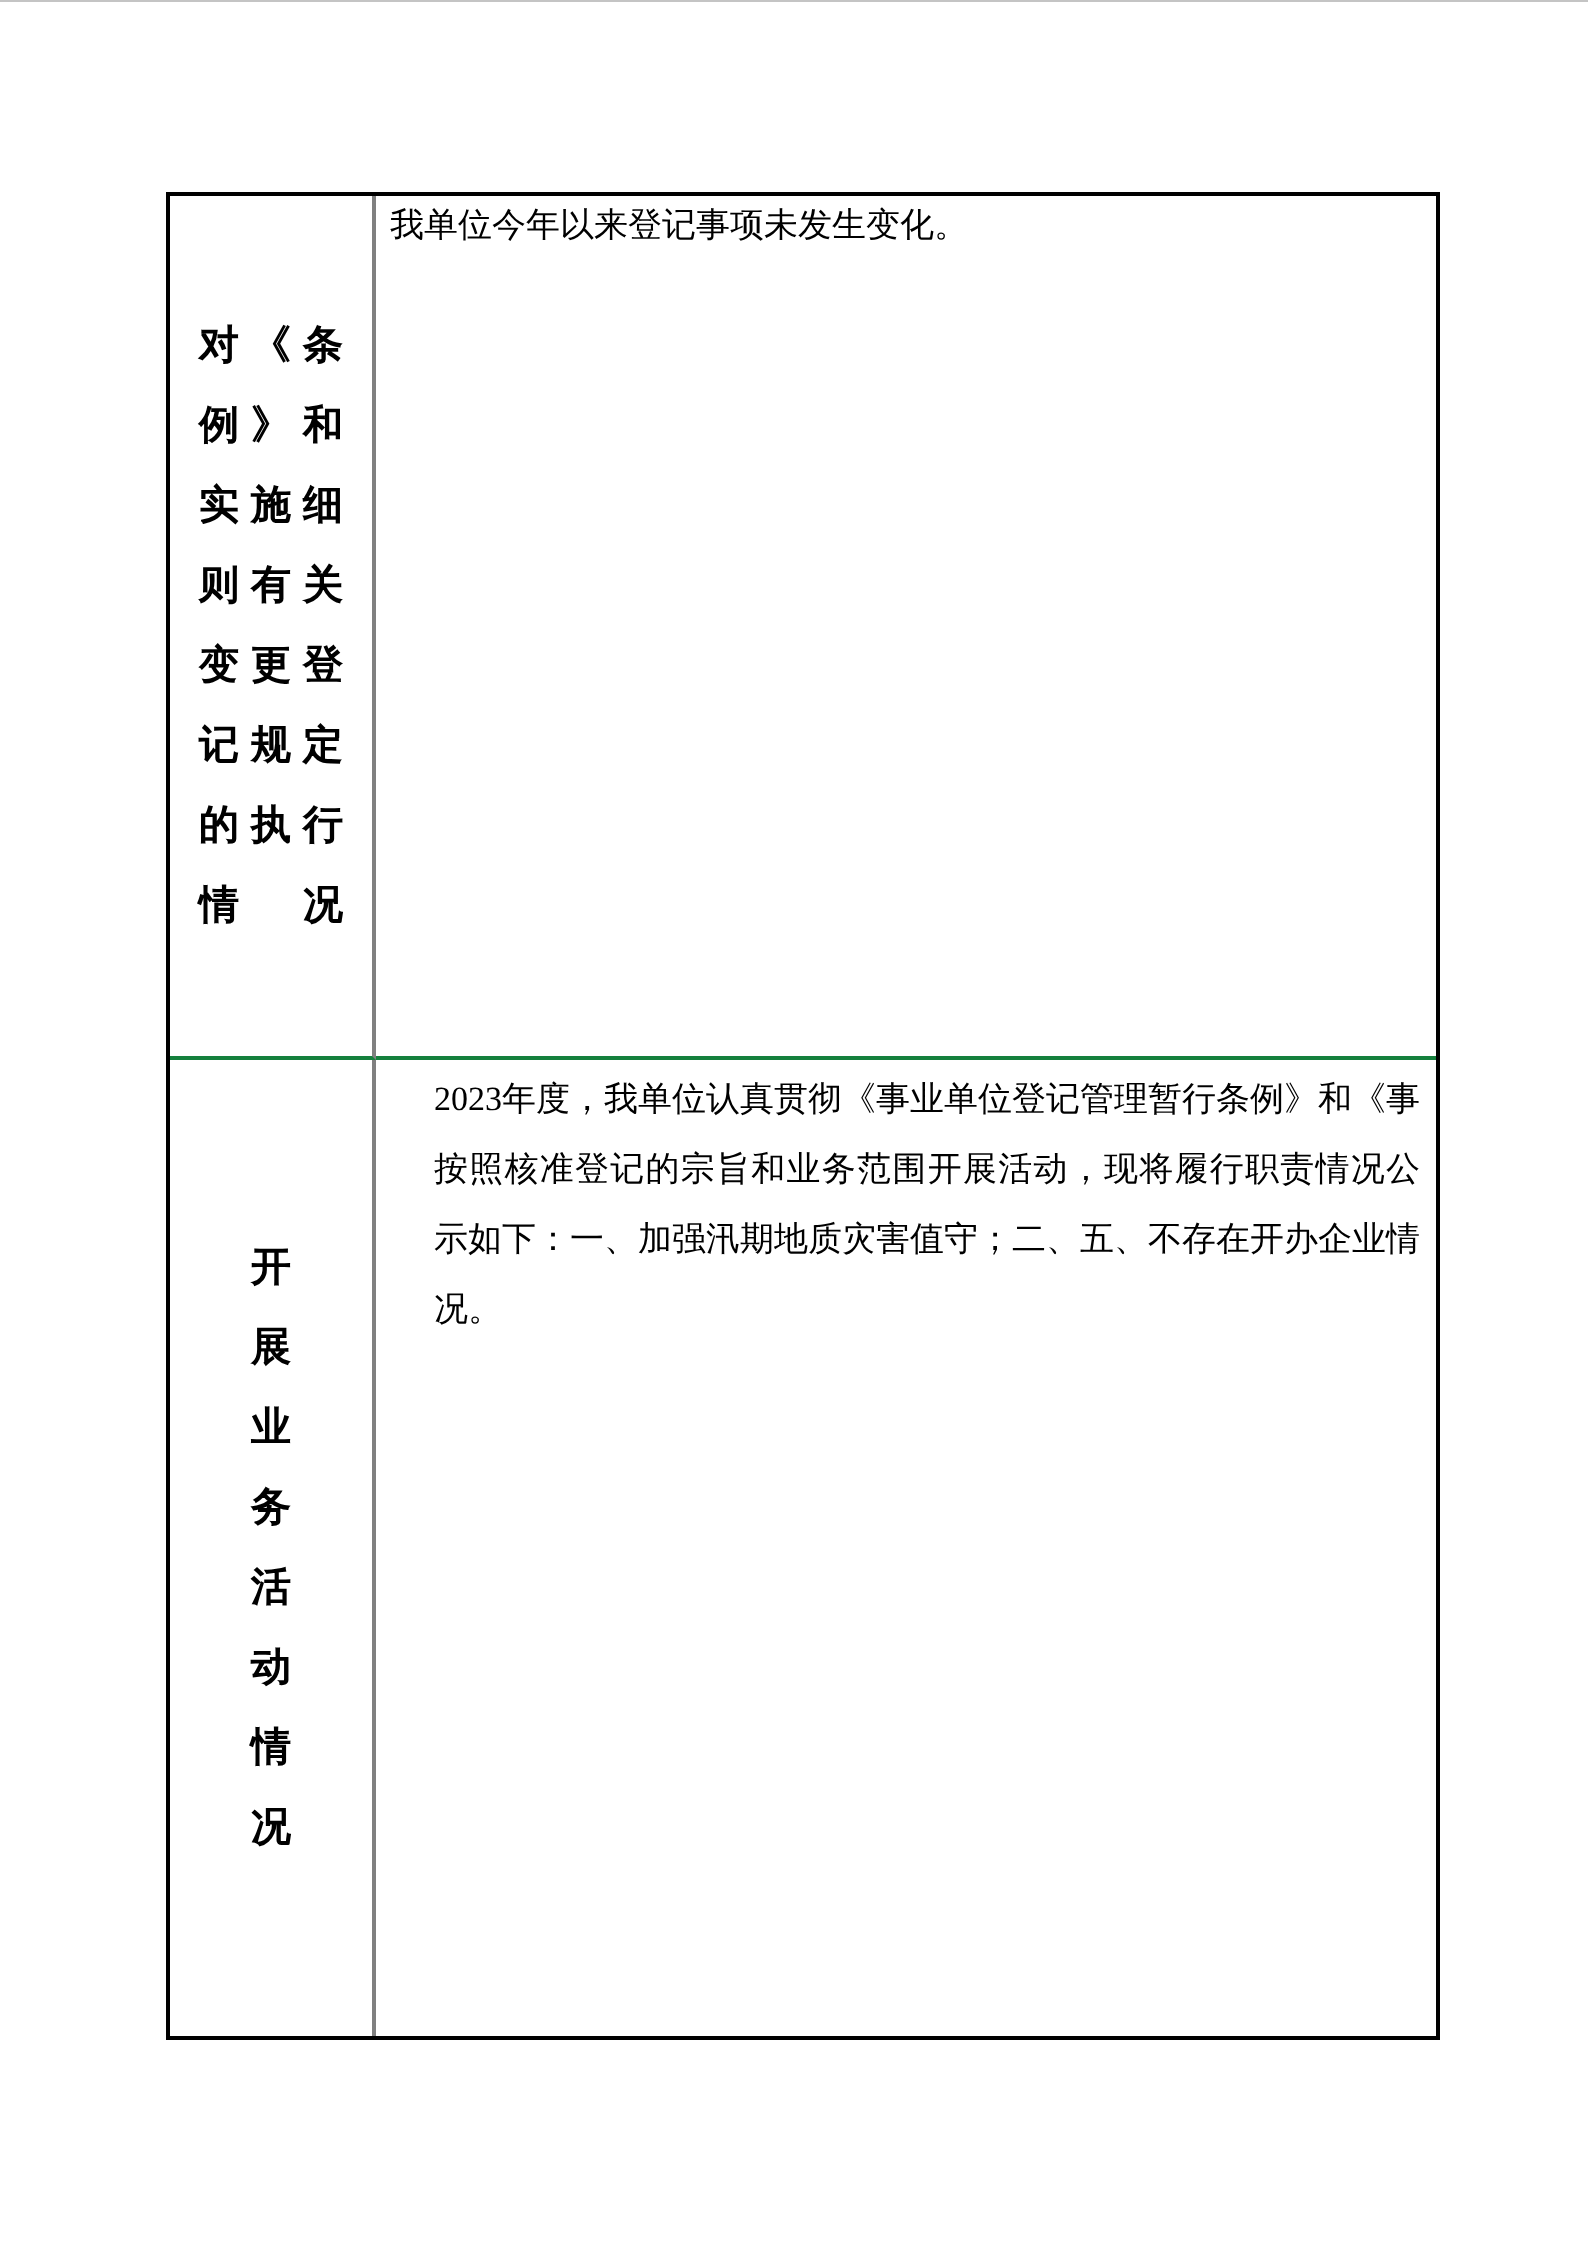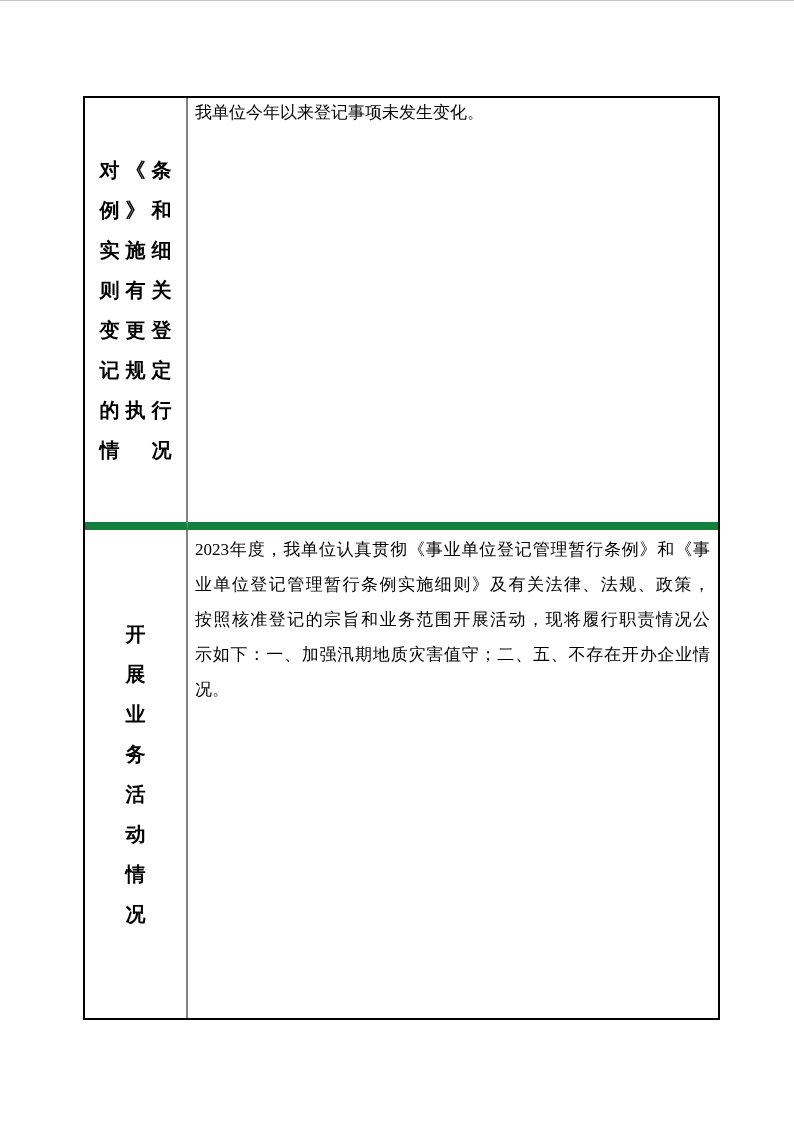--- a/index.html
+++ b/index.html
@@ -39,21 +39,21 @@
   .label-cell {
     border-right: 2px solid #808080;
     display: flex;
     flex-direction: column;
     justify-content: center;
     align-items: center;
     font-weight: bold;
     font-size: 20px;
   }
   .row-top {
-    border-bottom: 8px solid #15803d;
+    border-bottom: 2px solid #15803d;
   }
   .label-line {
     width: 72px;
     line-height: 40px;
     white-space: nowrap;
   }
   .label-line.spread {
     text-align: justify;
     text-align-last: justify;
     white-space: normal;
@@ -65,20 +65,21 @@
     padding: 2px 8px 0 7px;
     font-size: 17px;
   }
   .single-line {
     line-height: 25px;
   }
   .para-line {
     line-height: 35px;
     text-align: justify;
     text-align-last: justify;
+    margin-left: 22px;
   }
   .para-line.last {
     text-align: left;
     text-align-last: left;
   }
 </style>
 </head>
 <body>
 
 <div class="page-top-edge"></div>
@@ -106,19 +107,18 @@
     <div class="label-line centered">业</div>
     <div class="label-line centered">务</div>
     <div class="label-line centered">活</div>
     <div class="label-line centered">动</div>
     <div class="label-line centered">情</div>
     <div class="label-line centered">况</div>
   </div>
 
   <div class="cell content-cell">
     <div class="para-line">2023年度，我单位认真贯彻《事业单位登记管理暂行条例》和《事</div>
-    <div class="para-line">业单位登记管理暂行条例实施细则》及有关法律、法规、政策，</div>
     <div class="para-line">按照核准登记的宗旨和业务范围开展活动，现将履行职责情况公</div>
     <div class="para-line">示如下：一、加强汛期地质灾害值守；二、五、不存在开办企业情</div>
     <div class="para-line last">况。</div>
   </div>
 
 </div>
 
 </body></html>

